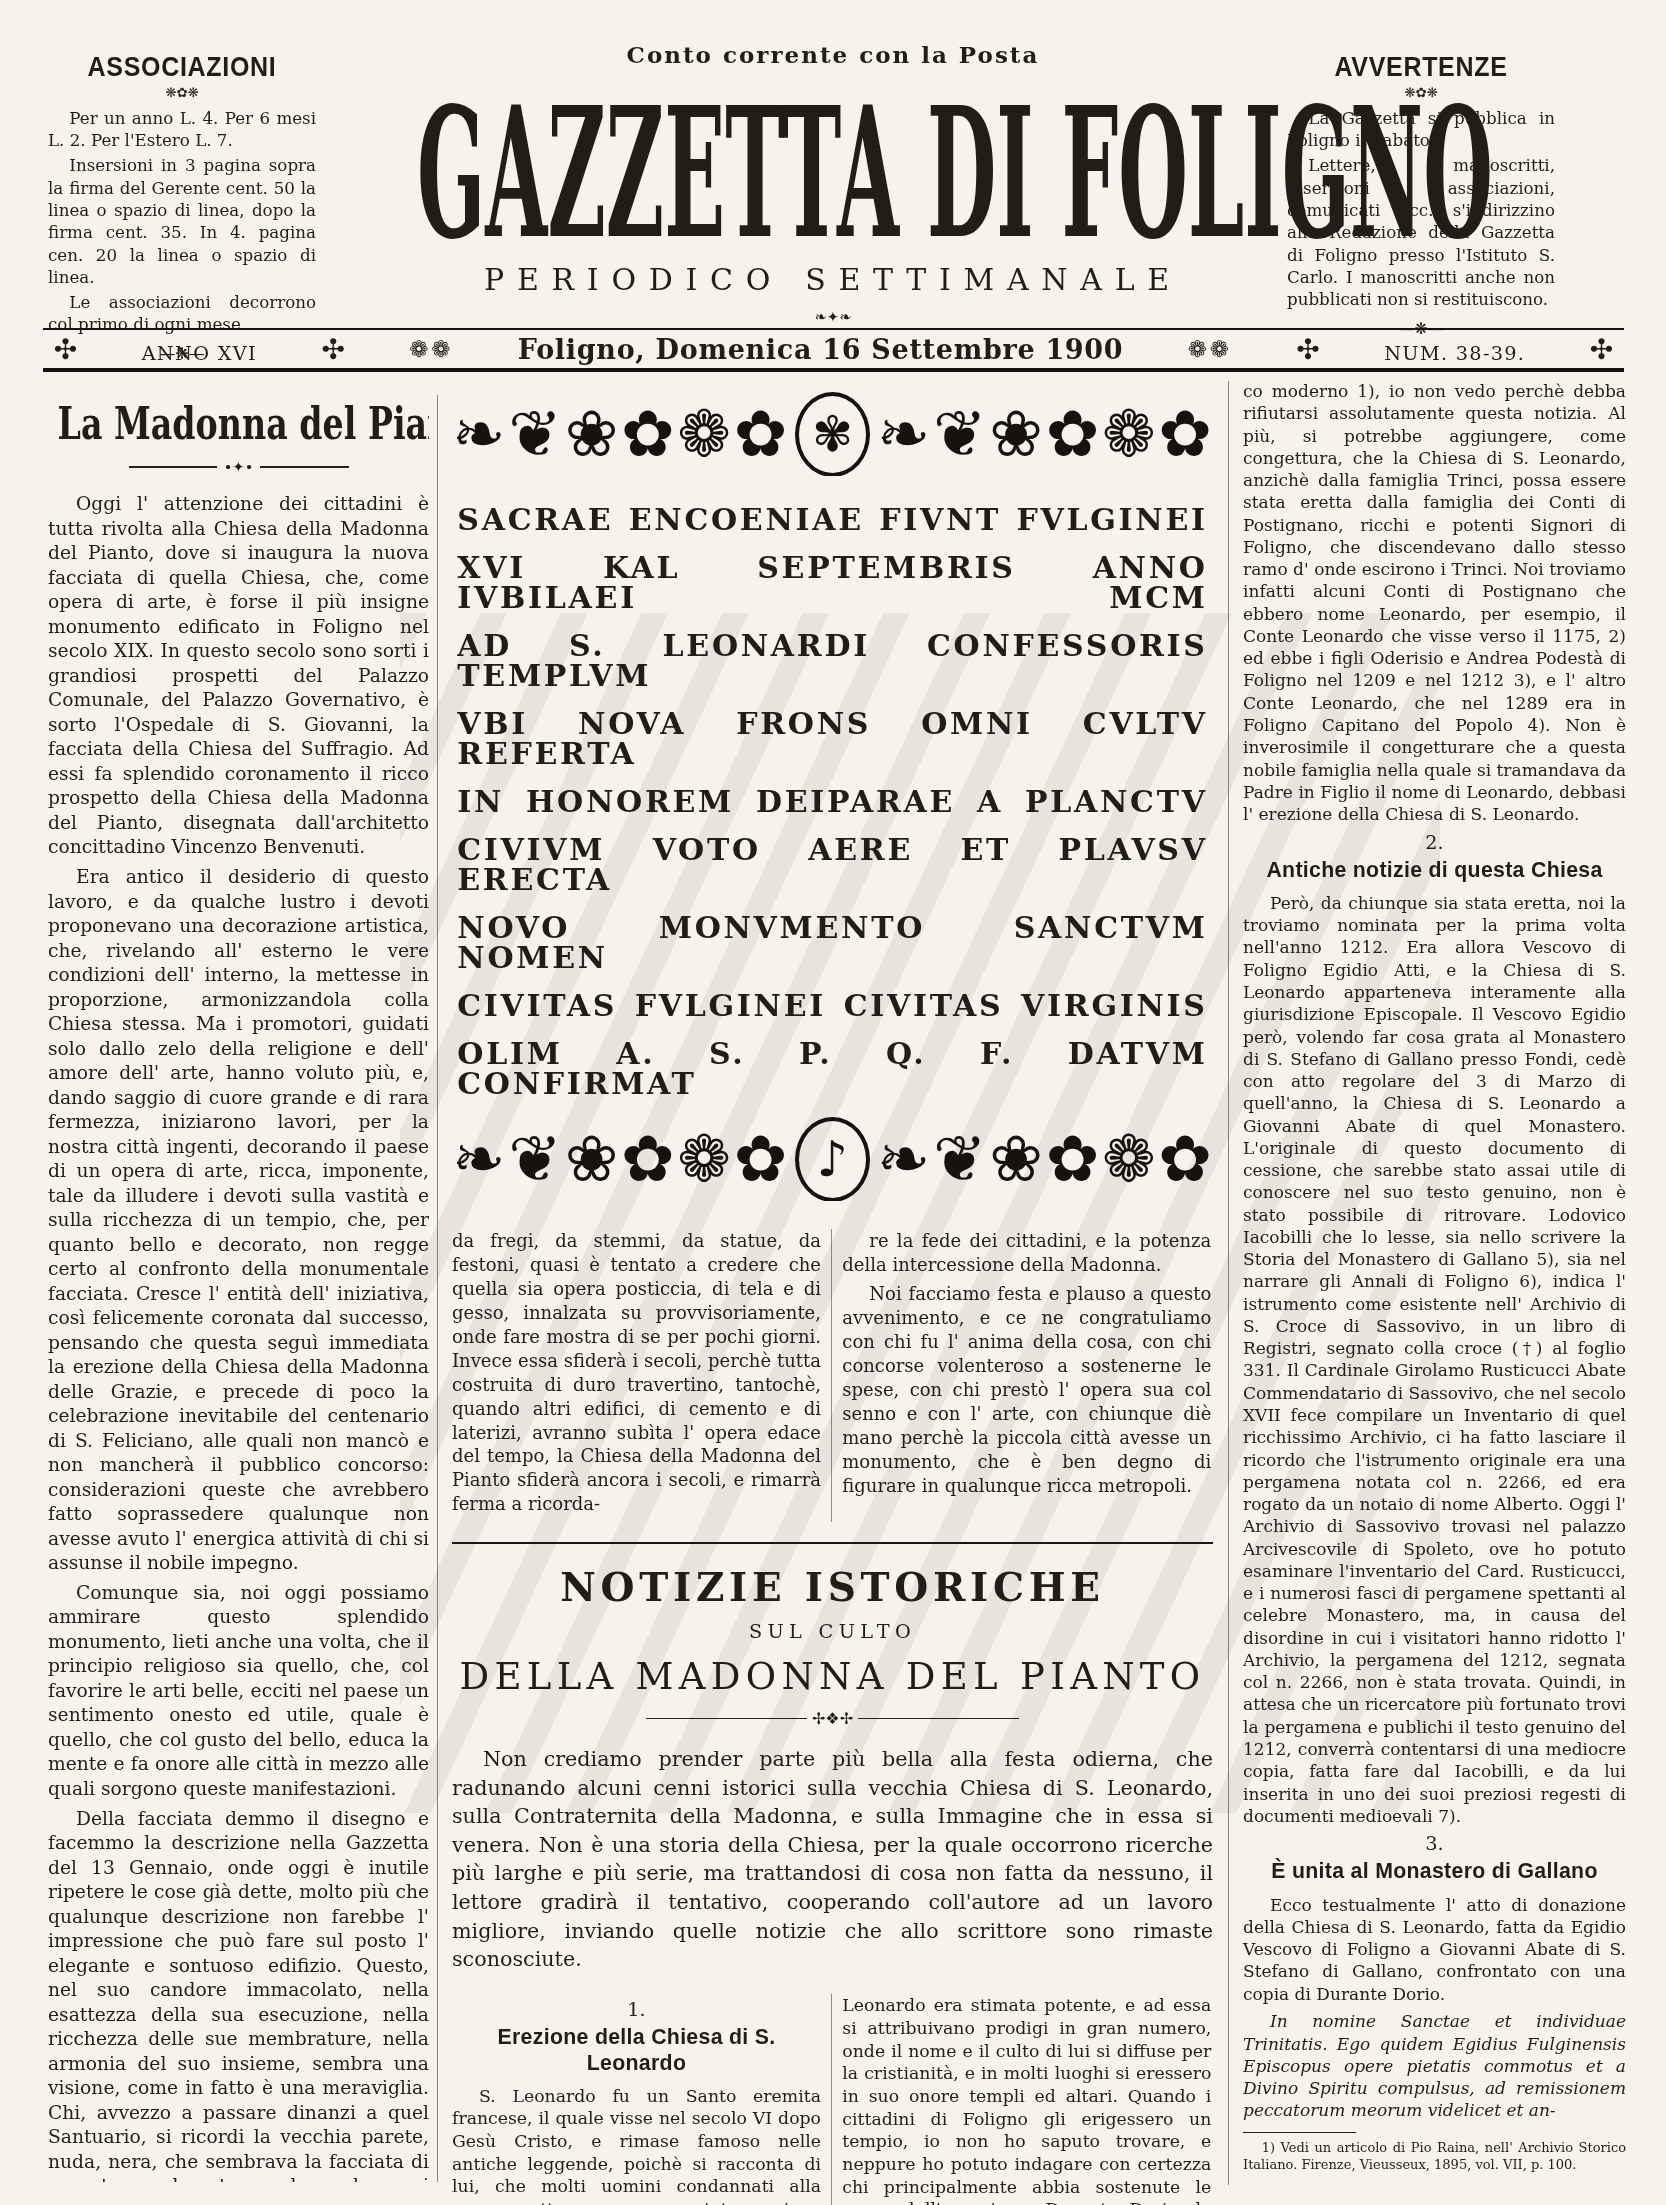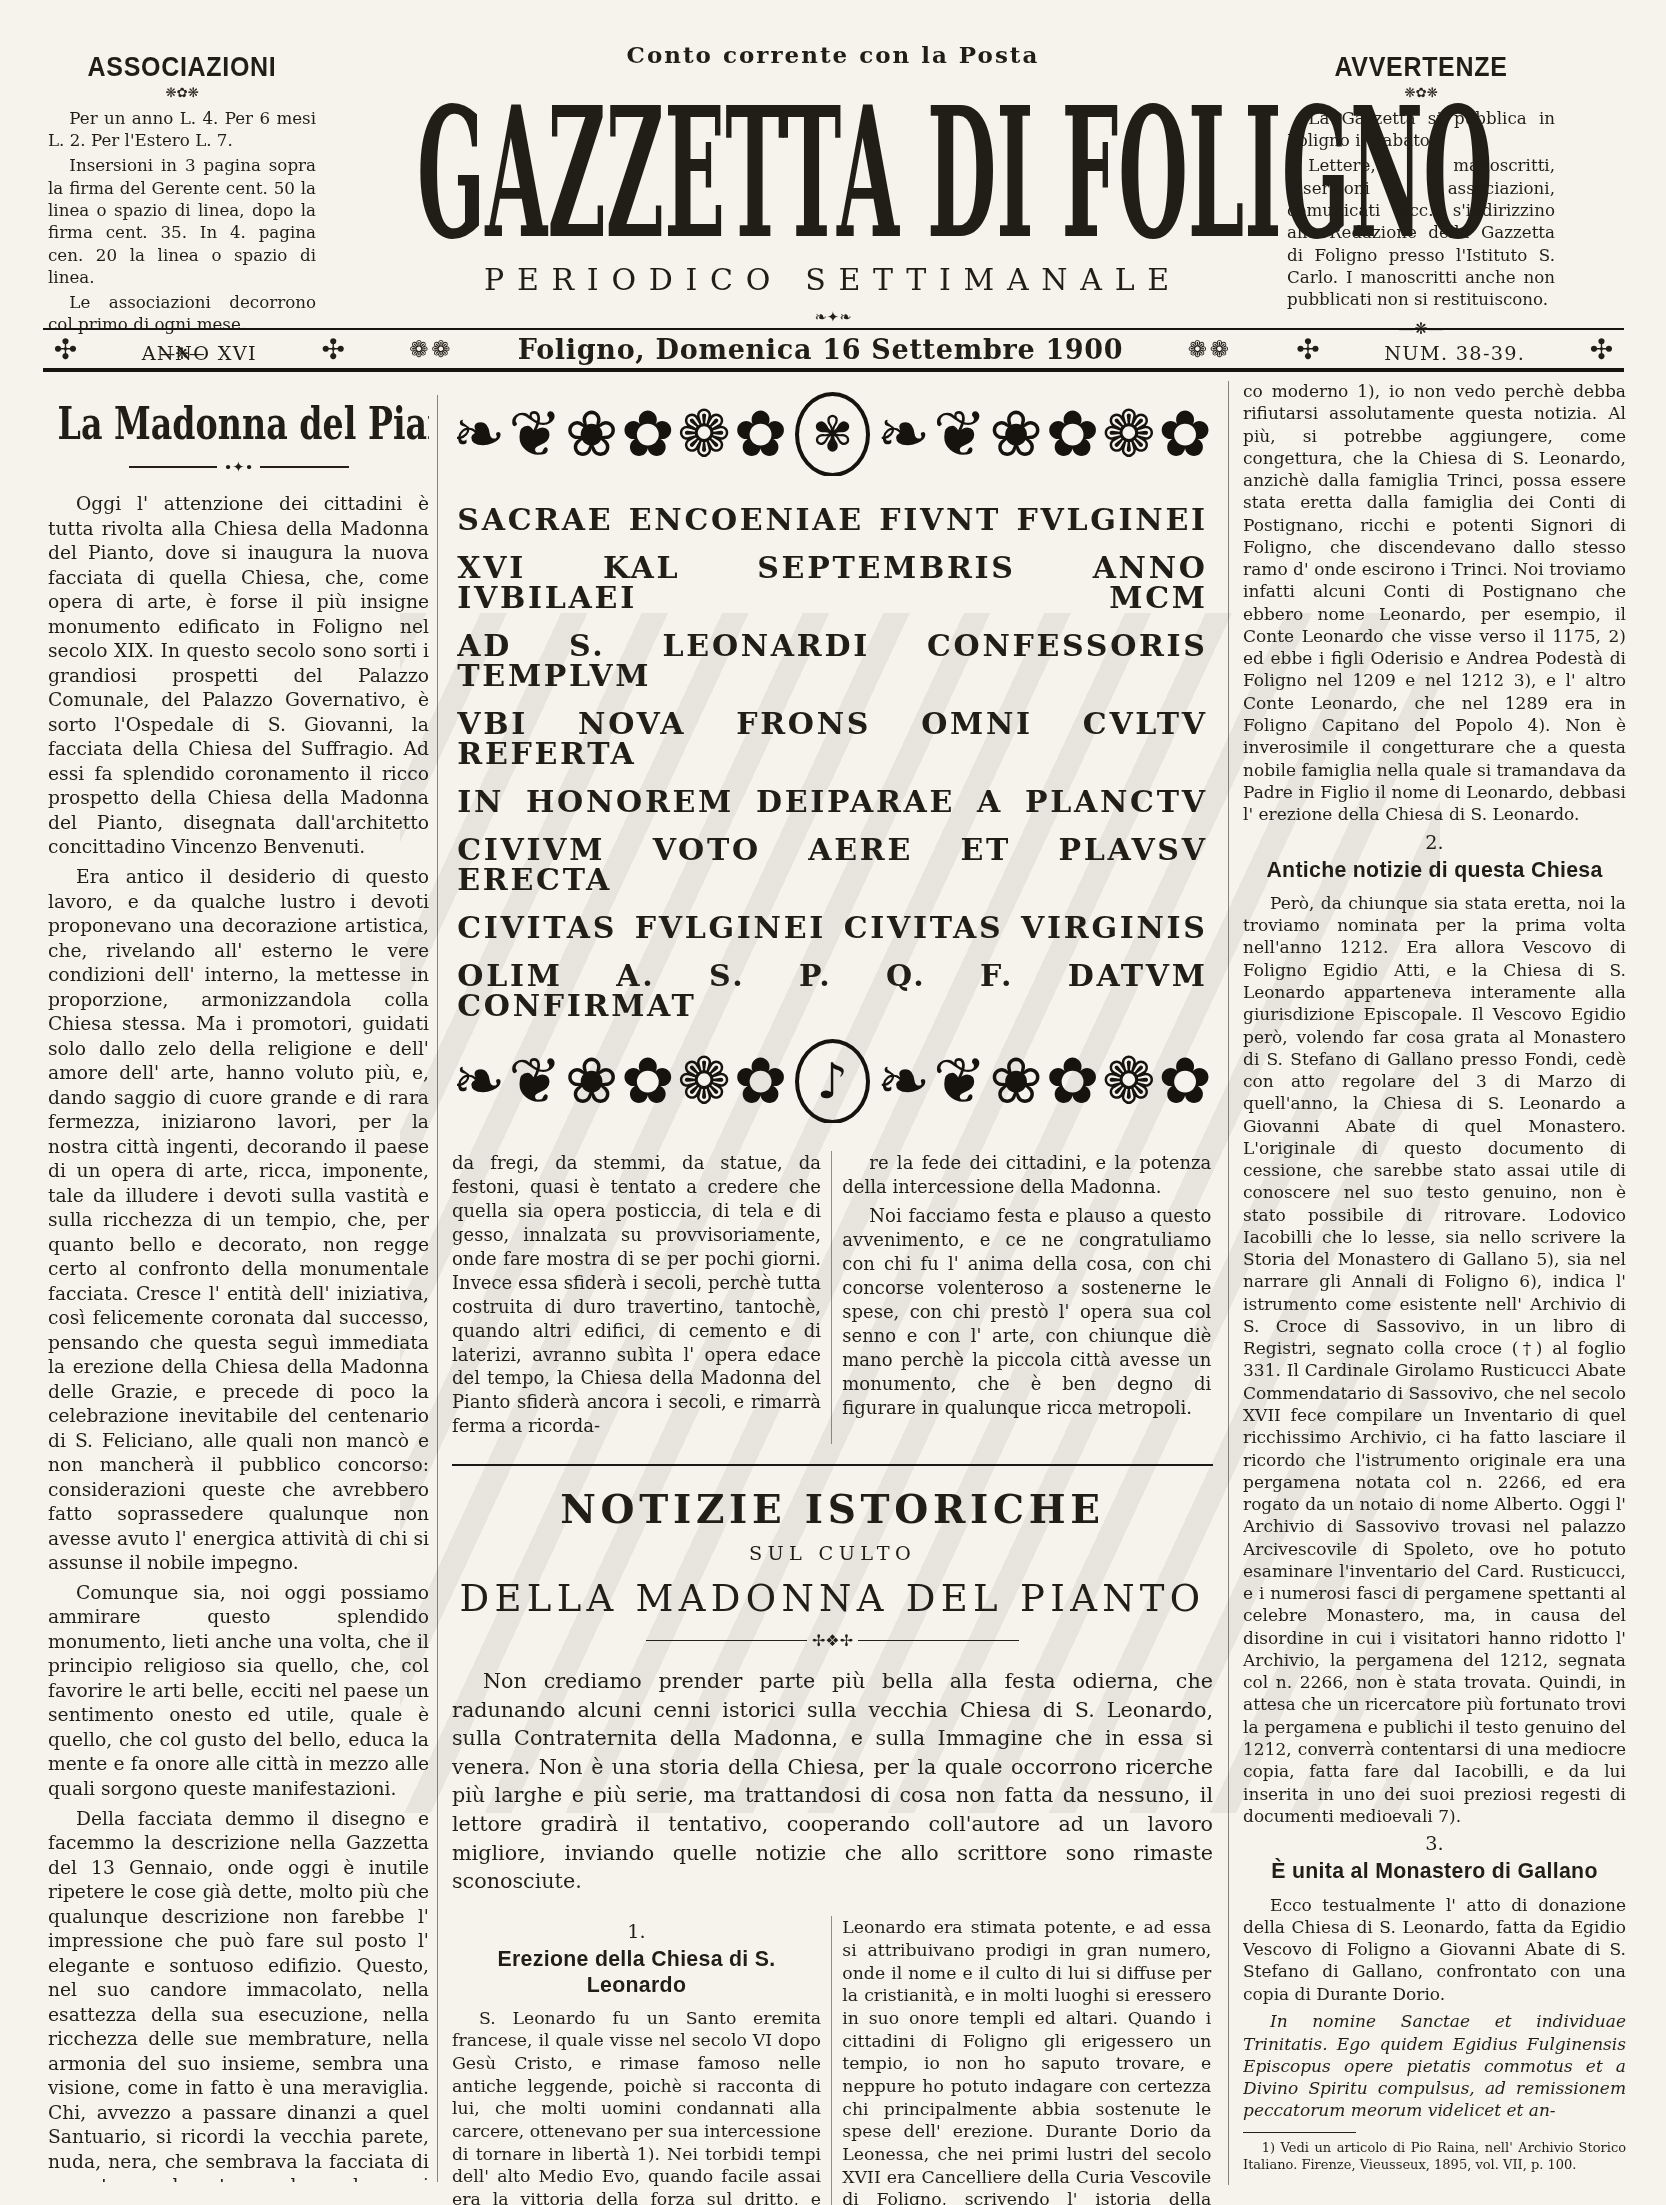--- a/index.html
+++ b/index.html
@@ -168,20 +168,21 @@
     </div>
 
     <div class="inscription">
 
     <div class="ins-line">SACRAE ENCOENIAE FIVNT FVLGINEI</div>
         <div class="ins-line">XVI KAL SEPTEMBRIS ANNO IVBILAEI MCM</div>
         <div class="ins-line">AD S. LEONARDI CONFESSORIS TEMPLVM</div>
         <div class="ins-line">VBI NOVA FRONS OMNI CVLTV REFERTA</div>
         <div class="ins-line">IN HONOREM DEIPARAE A PLANCTV</div>
         <div class="ins-line">CIVIVM VOTO AERE ET PLAVSV ERECTA</div>
+        <div class="ins-line">NOVO MONVMENTO SANCTVM NOMEN</div>
         <div class="ins-line">CIVITAS FVLGINEI CIVITAS VIRGINIS</div>
         <div class="ins-line">OLIM A. S. P. Q. F. DATVM CONFIRMAT</div>
       </div>
 
     <div class="orn-band band-b">
       <span class="band-run orn">❧❦❀✿❁✿❀❦❧</span>
       <span class="band-med orn">♪</span>
       <span class="band-run orn">❧❦❀✿❁✿❀❦❧</span>
     </div>
 

